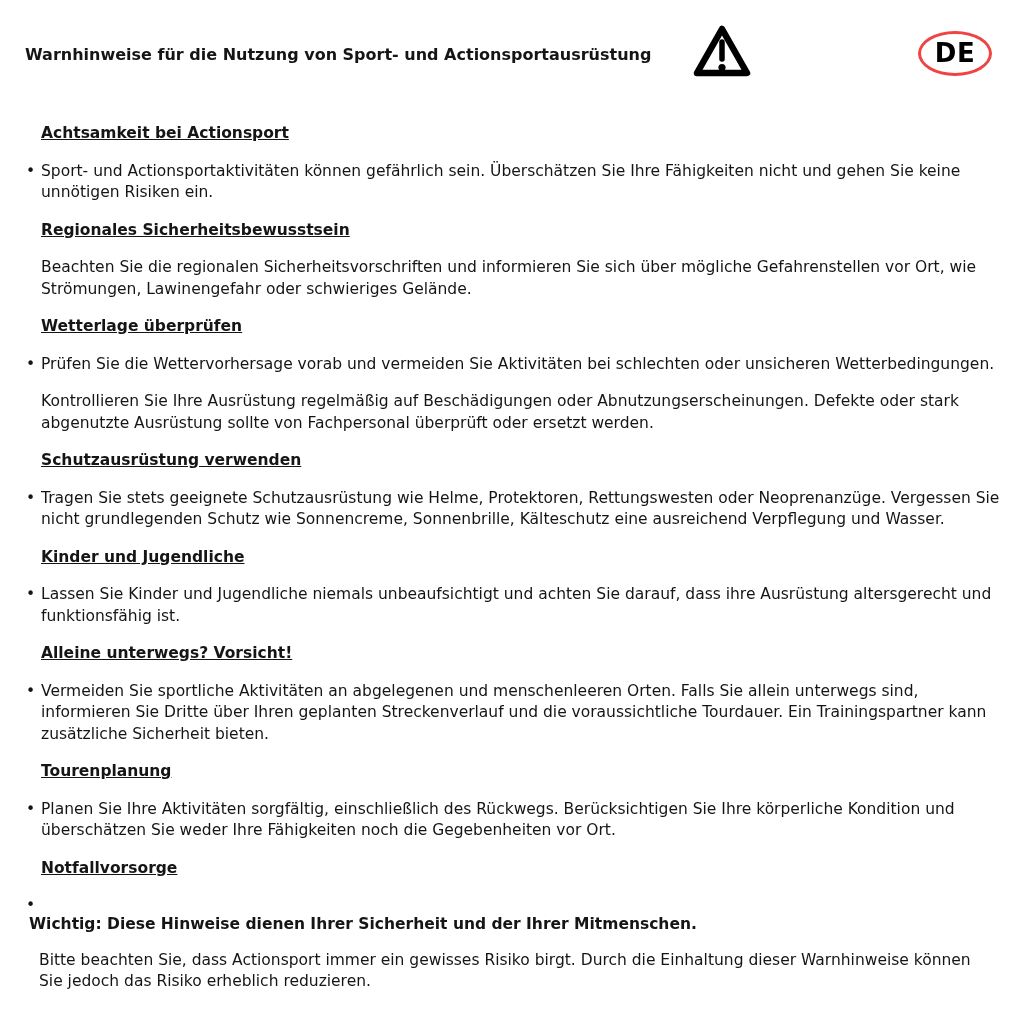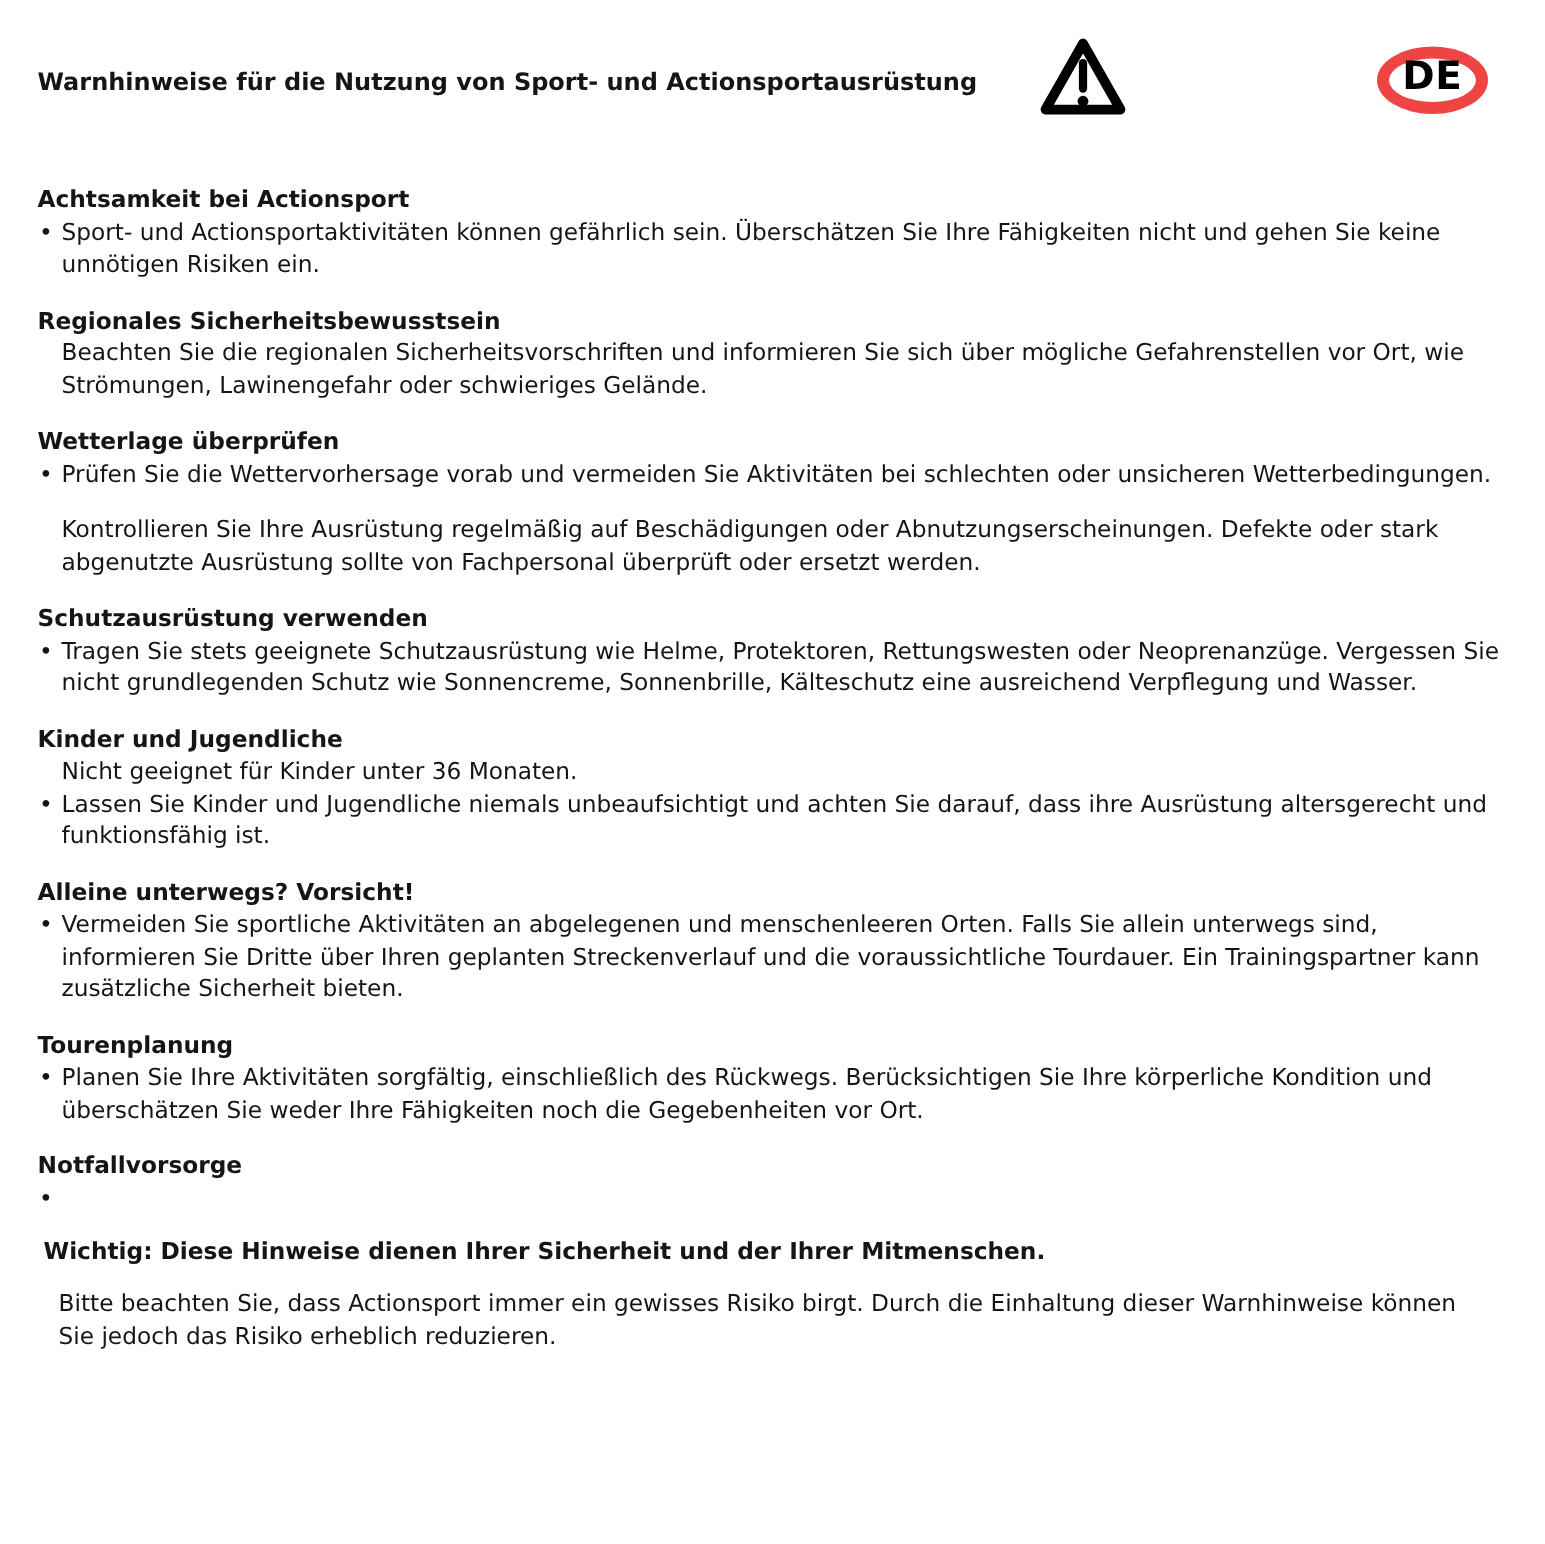--- a/index.html
+++ b/index.html
@@ -25,36 +25,37 @@
     margin: 0;
     font-size: 16px; font-weight: bold;
     line-height: 22px;
     white-space: nowrap;
   }
   .warn-icon { position: absolute; left: 666px; top: 22px; width: 62px; height: 60px; }
   .warn-icon svg { display: block; }
   .lang-badge {
     position: absolute; left: 893px; top: 31px;
     width: 74px; height: 45px;
-    border: 8px solid #ef4444;
+    border: 3px solid #ef4444;
     border-radius: 50%;
-    display: flex; align-items: flex-start; justify-content: center;
+    display: flex; align-items: center; justify-content: center;
     background: #fff;
   }
   .lang-badge-label {
     font-size: 26px; font-weight: bold; color: #000;
     letter-spacing: 0.5px; line-height: 1;
     transform: translateY(-1px);
   }
   
   .doc-section { margin-top: 16px; }
   .section-heading {
-    margin: 0;
+    margin: 16px;
     font-size: 15.5px; font-weight: bold;
     line-height: 21.5px;
+    text-decoration: underline;
   }
   .item { position: relative; padding-left: 16px; }
   .item .bullet {
     position: absolute; left: 1px; top: 0;
     width: 14px; text-align: left;
   }
   
   .doc-footer { margin-top: 35px; }
   .footer-emphasis { margin: 4px; font-weight: bold; }
   .footer-text { margin: 14px; }
@@ -126,24 +127,20 @@
   <div class="item">
     <span class="bullet">•</span>
     <span class="item-text">Tragen Sie stets geeignete Schutzausrüstung wie Helme, Protektoren, Rettungswesten oder Neoprenanzüge. Vergessen Sie nicht grundlegenden Schutz wie Sonnencreme, Sonnenbrille, Kälteschutz eine ausreichend Verpflegung und Wasser.</span>
   </div>
 </div>
   </section>
 
   <section class="doc-section">
     <h2 class="section-heading">Kinder und Jugendliche</h2>
     <div class="items">
-  <div class="item">
-    
-    <span class="item-text">Nicht geeignet für Kinder unter 36 Monaten.</span>
-  </div>
 
   <div class="item">
     <span class="bullet">•</span>
     <span class="item-text">Lassen Sie Kinder und Jugendliche niemals unbeaufsichtigt und achten Sie darauf, dass ihre Ausrüstung altersgerecht und funktionsfähig ist.</span>
   </div>
 </div>
   </section>
 
   <section class="doc-section">
     <h2 class="section-heading">Alleine unterwegs? Vorsicht!</h2>

